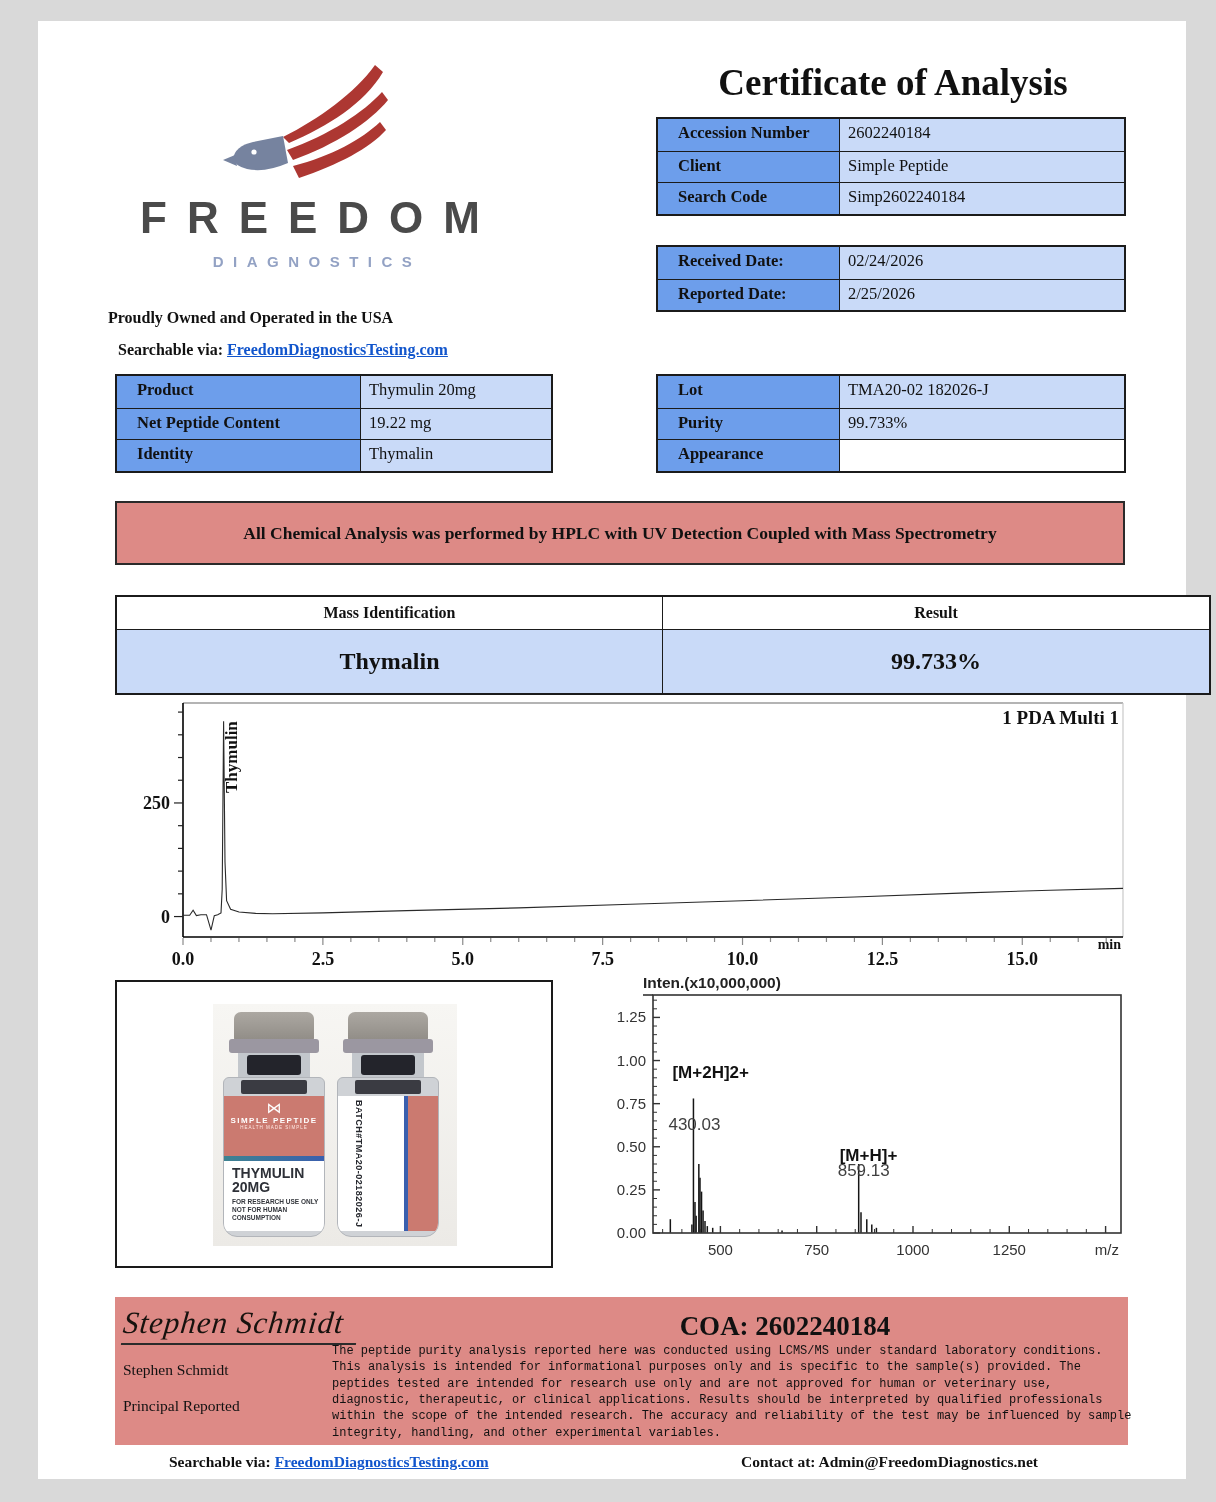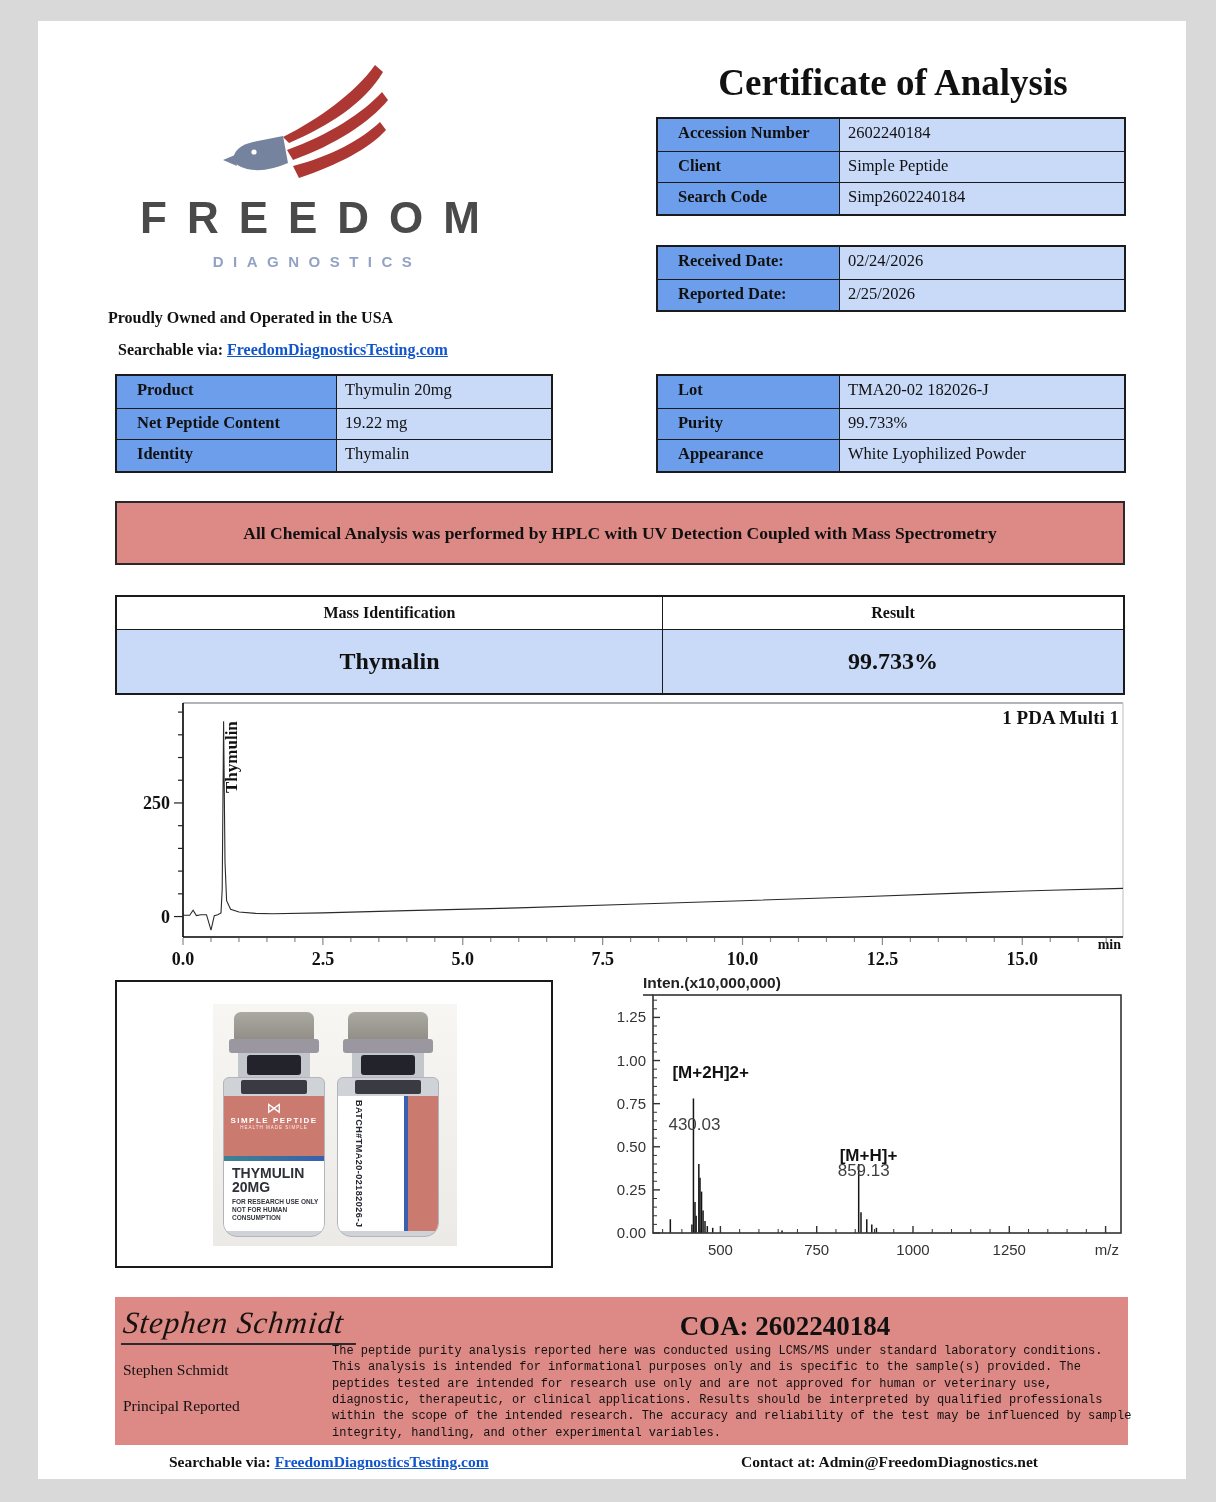--- a/index.html
+++ b/index.html
@@ -26,29 +26,29 @@
   .info-table { border:2px solid #1b1b1b; }
   .info-row { display:flex; height:31.6px; border-top:1.5px solid #1b1b1b; }
   .info-row:first-child { border-top:none; }
   .info-label { background:#6d9eeb; font-weight:bold; font-size:16.5px; padding:4px 0 0 20px;
     border-right:1.5px solid #1b1b1b; }
   .info-value { background:#c9daf8; font-size:16.5px; padding:4px 0 0 8px; flex:1; }
   #tbl-accession, #tbl-dates, #tbl-lot { left:618px; width:470px; }
   #tbl-accession .info-label, #tbl-dates .info-label, #tbl-lot .info-label { width:182px; }
   #tbl-accession { top:96px; } #tbl-dates { top:224px; } #tbl-lot { top:353px; }
   #tbl-product { left:77px; top:353px; width:438px; }
-  #tbl-product .info-label { width:220px; }
+  #tbl-product .info-label { width:244px; }
 
   
   #banner { left:77px; top:480px; width:1010px; height:64px; background:#dd8a86;
     border:2px solid #2a2a2a; display:flex; align-items:center; justify-content:center;
     font-weight:bold; font-size:17.5px; }
 
   
-  #mass-table { left:77px; top:574px; width:1010px; border:2px solid #1b1b1b; }
+  #mass-table { left:77px; top:574px; width:1096px; border:2px solid #1b1b1b; }
   #mass-head { display:flex; height:33px; background:#ffffff; border-bottom:1.5px solid #1b1b1b; }
   #mass-row { display:flex; height:63px; background:#c9daf8; }
   .mass-c1 { width:546px; border-right:1.5px solid #1b1b1b; display:flex; align-items:center; justify-content:center; }
   .mass-c2 { flex:1; display:flex; align-items:center; justify-content:center; }
   #mass-head div { font-weight:bold; font-size:16px; }
   #mass-row div { font-weight:bold; font-size:24px; }
 
   
   #chrom-svg { left:95px; top:678px; }
   #ms-svg { left:560px; top:952px; }
@@ -164,21 +164,20 @@
     <div class="info-row">
       <div class="info-label">Lot</div>
       <div class="info-value">TMA20-02 182026-J</div>
     </div>
     <div class="info-row">
       <div class="info-label">Purity</div>
       <div class="info-value">99.733%</div>
     </div>
     <div class="info-row">
       <div class="info-label">Appearance</div>
-      <div class="info-value">White Lyophilized Powder</div>
     </div>
   </div>
 
   <div class="abs" id="banner">All Chemical Analysis was performed by HPLC with UV Detection Coupled with Mass Spectrometry</div>
 
   <div class="abs" id="mass-table">
     <div id="mass-head">
       <div class="mass-c1">Mass Identification</div>
       <div class="mass-c2">Result</div>
     </div>

